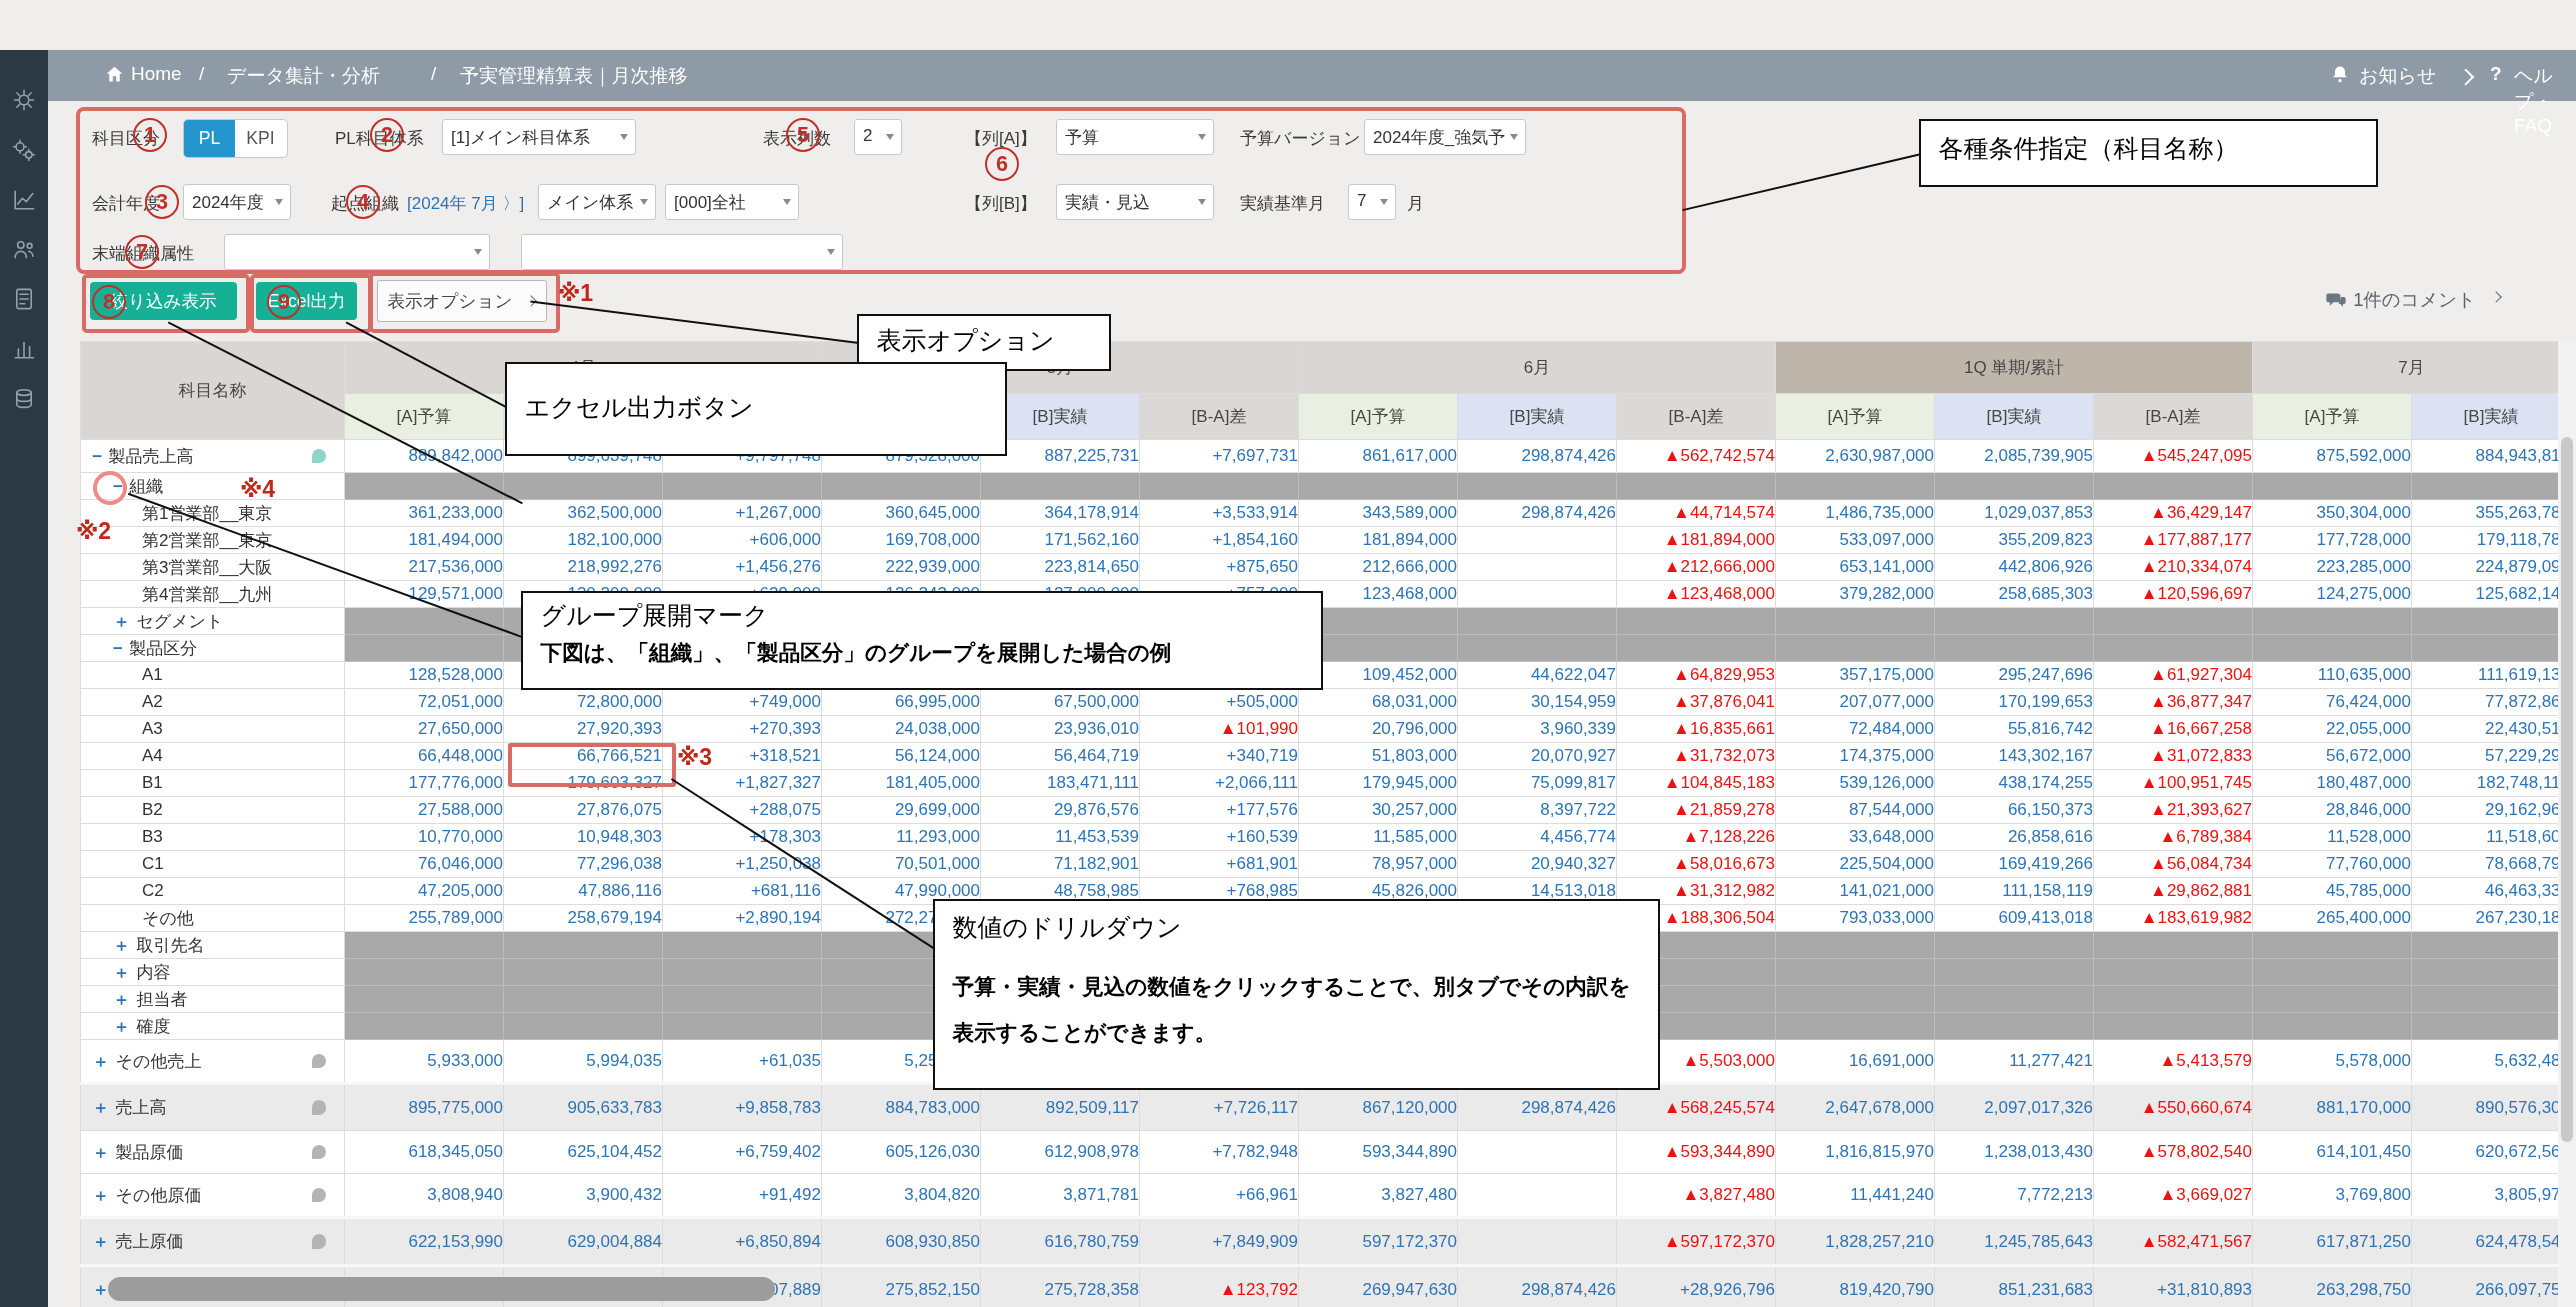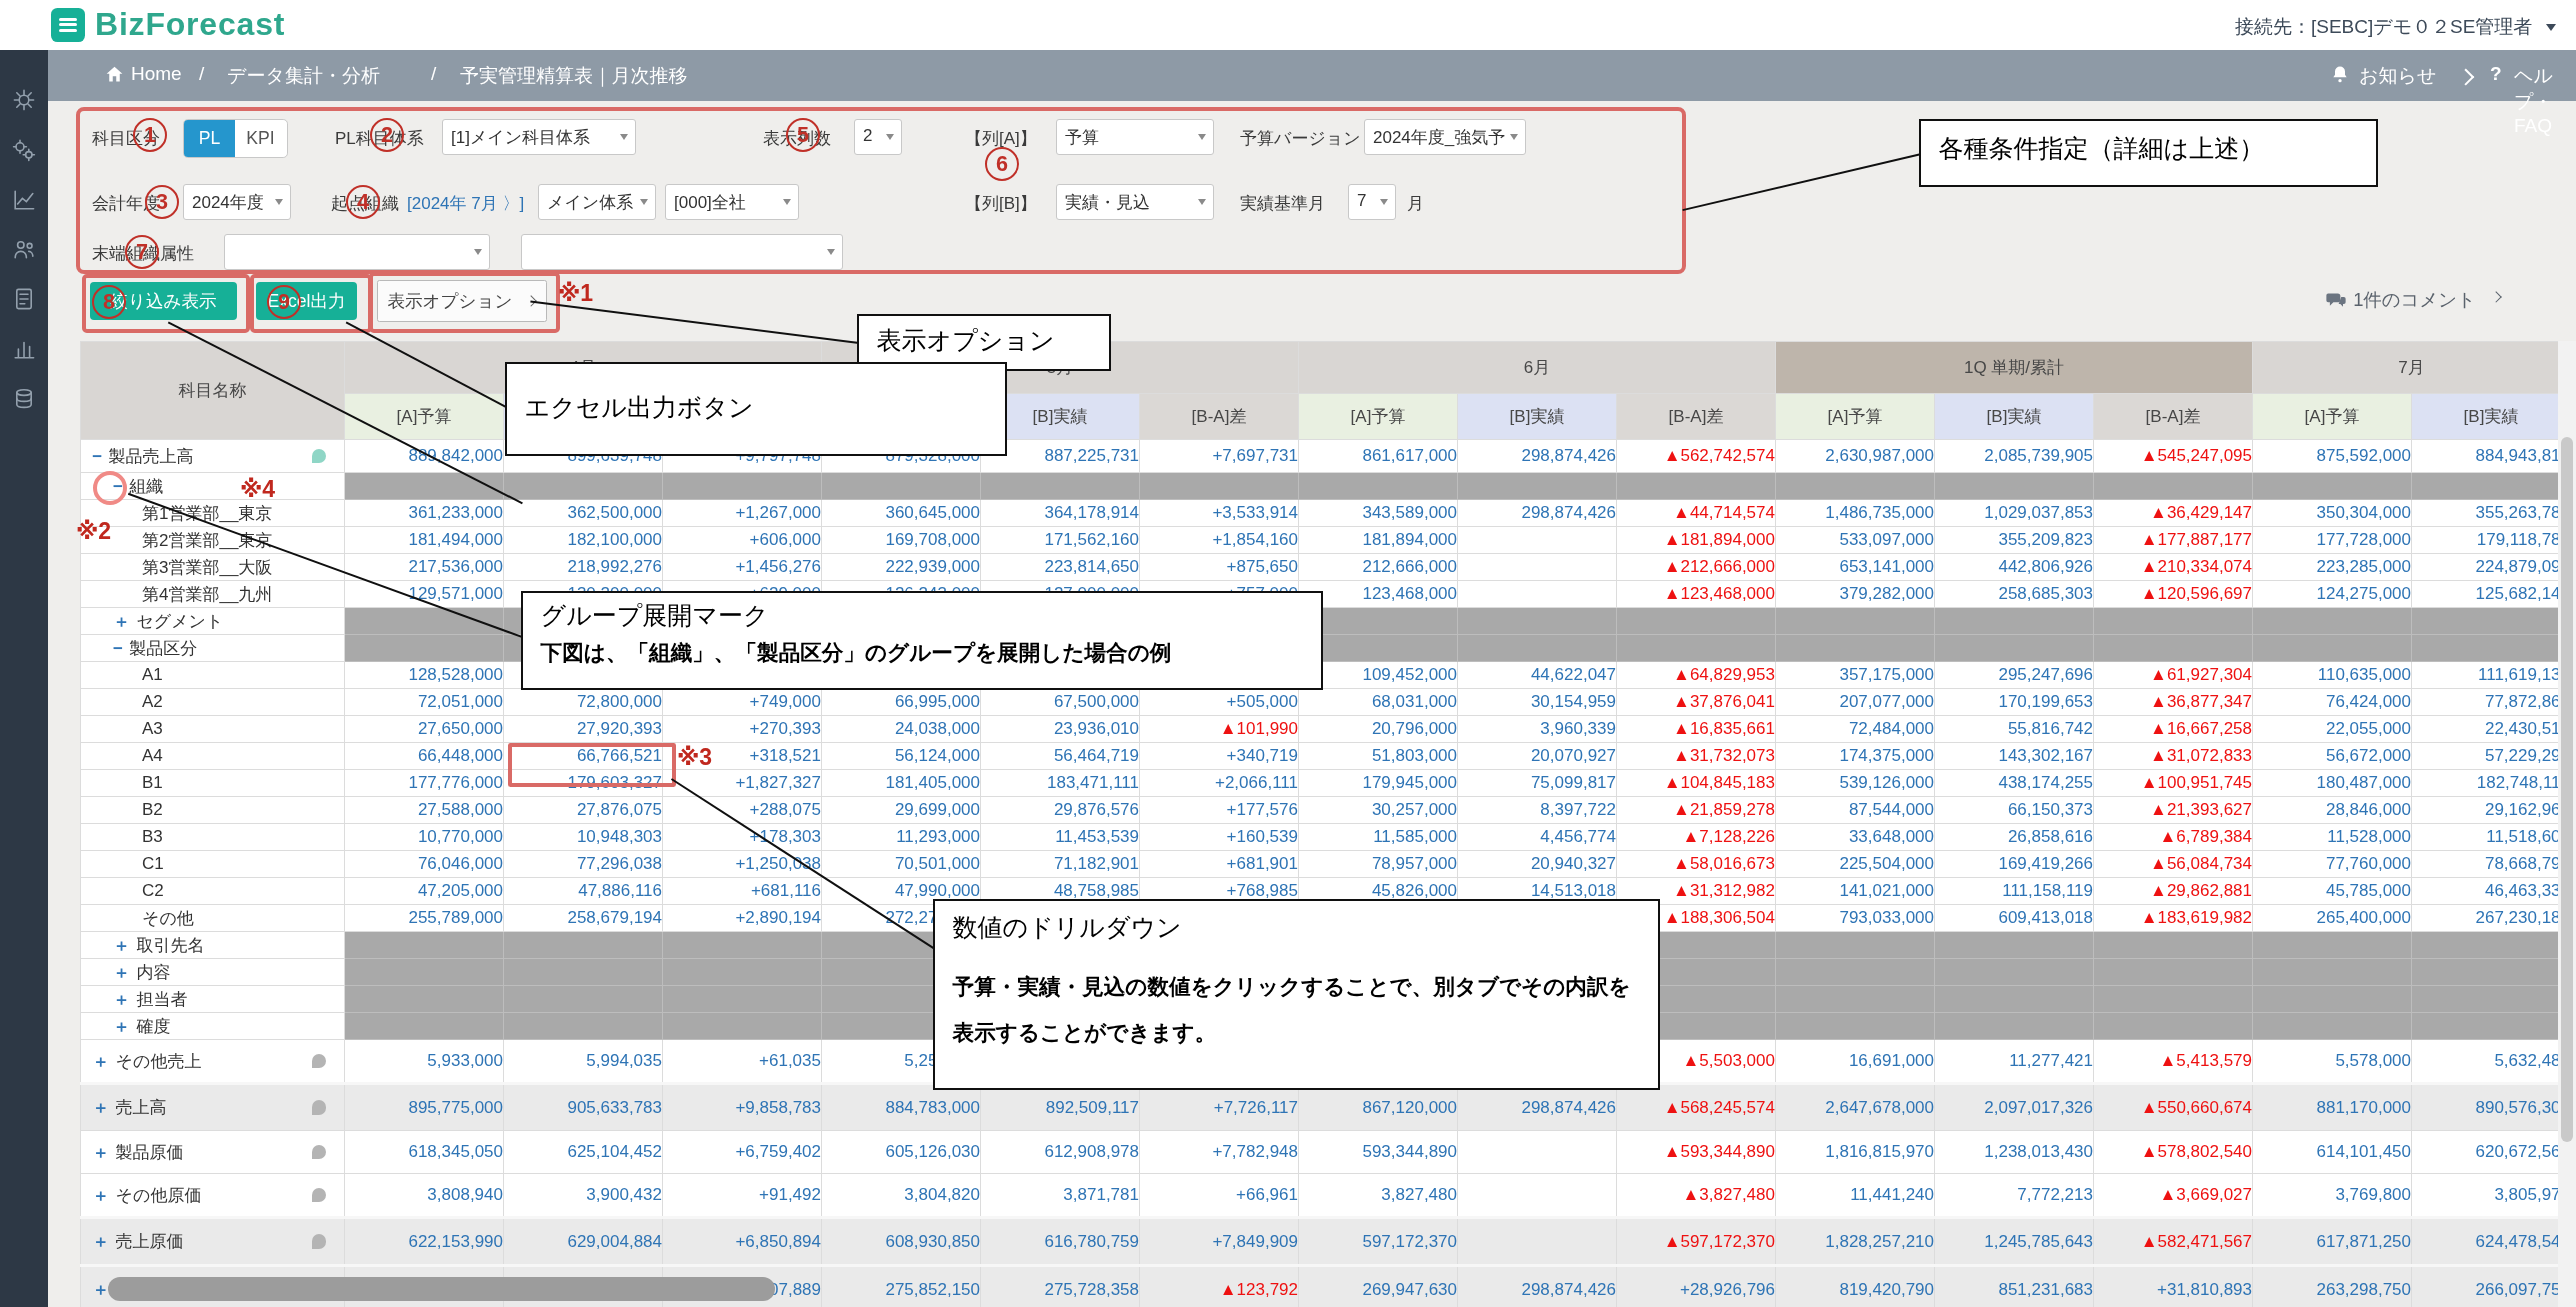--- a/index.html
+++ b/index.html
@@ -76,31 +76,20 @@
   .redcircle{position:absolute;border:4.8px solid #f08a86;border-radius:50%;z-index:60;}
   .cnum{position:absolute;width:30px;height:30px;margin-left:-15px;margin-top:-15px;border:2.4px solid #c03028;border-radius:50%;color:#c03028;font-size:21.6px;font-weight:bold;text-align:center;line-height:29px;z-index:60;background:transparent;}
   .refmark{position:absolute;color:#c0281e;font-size:23px;font-weight:bold;z-index:60;}
   .annsvg{position:absolute;left:0;top:0;z-index:54;pointer-events:none;}
 </style>
 </head>
 <body>
 
 <div class="stage">
 
-  <div class="topbar">
-    <div class="hamb">
-        <i></i>
-        <i></i>
-        <i></i>
-      </div>
-    <div class="brand">BizForecast</div>
-    <div class="conn">接続先：[SEBC]デモ０２</div>
-    <div class="user">SE管理者</div>
-    <div class="dcaret"></div>
-  </div>
 
   <div class="sidebar">
     <span class="sicon" style="top:38px"><svg viewBox="0 0 30 30">
           <circle cx="15" cy="15" r="6"></circle>
           <path d="M15 3v5M15 22v5M3 15h5M22 15h5M6 6l4 4M20 20l4 4M24 6l-4 4M10 20l-4 4"></path>
         </svg></span>
     <span class="sicon" style="top:88px"><svg viewBox="0 0 30 30">
           <circle cx="10" cy="11" r="5"></circle>
           <path d="M10 3v3M10 16v3M2 11h3M15 11h3"></path>
           <circle cx="21" cy="21" r="4"></circle>
@@ -779,21 +768,21 @@
   <svg class="annsvg" width="2576" height="1308" viewBox="0 0 3215 1632">
     <line x1="2398" y1="192" x2="2100" y2="262" stroke="#101010" stroke-width="2.5"></line>
     <line x1="1072" y1="428" x2="662" y2="376" stroke="#101010" stroke-width="2.5"></line>
     <line x1="645" y1="515" x2="432" y2="402" stroke="#101010" stroke-width="2.5"></line>
     <line x1="652" y1="628" x2="210" y2="402" stroke="#101010" stroke-width="2.5"></line>
     <line x1="652" y1="795" x2="160" y2="616" stroke="#101010" stroke-width="2.5"></line>
     <line x1="838" y1="972" x2="1168" y2="1185" stroke="#101010" stroke-width="2.5"></line>
   </svg>
 
   <div class="ann-box" style="left:1919px;top:119px;width:455px;height:64px">
-    <span class="tt">各種条件指定（詳細は上述）</span>
+    <span class="tt">各種条件指定（科目名称）</span>
   </div>
   <div class="ann-box" style="left:857px;top:314px;width:250px;height:53px">
     <span class="tt" style="top:8px">表示オプション</span>
   </div>
   <div class="ann-box" style="left:505px;top:362px;width:498px;height:90px">
     <span class="tt" style="top:27px">エクセル出力ボタン</span>
   </div>
   <div class="ann-box" style="left:521px;top:591px;width:798px;height:95px">
     <span class="tt" style="top:6.4px">グループ展開マーク</span>
     <span class="tt" style="top:45px;font-size:21.6px;font-weight:bold">下図は、「組織」、「製品区分」のグループを展開した場合の例</span>

